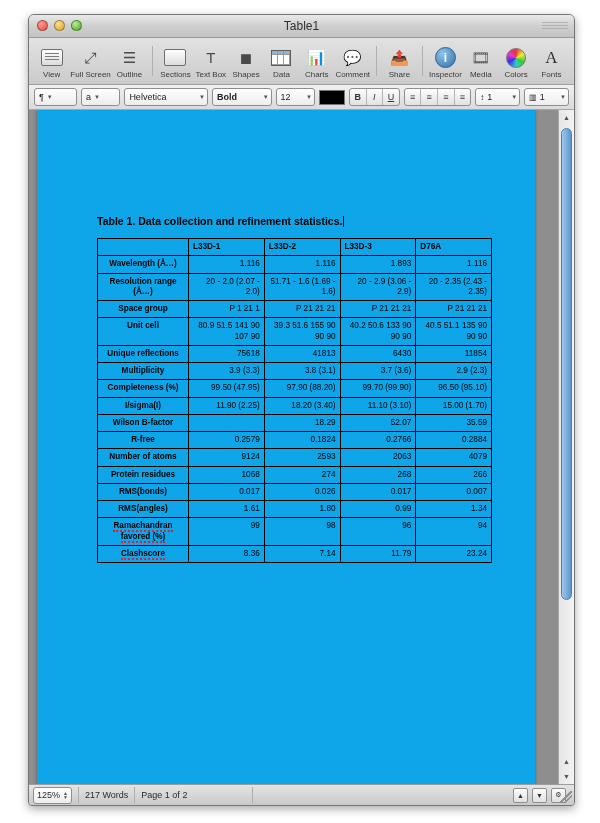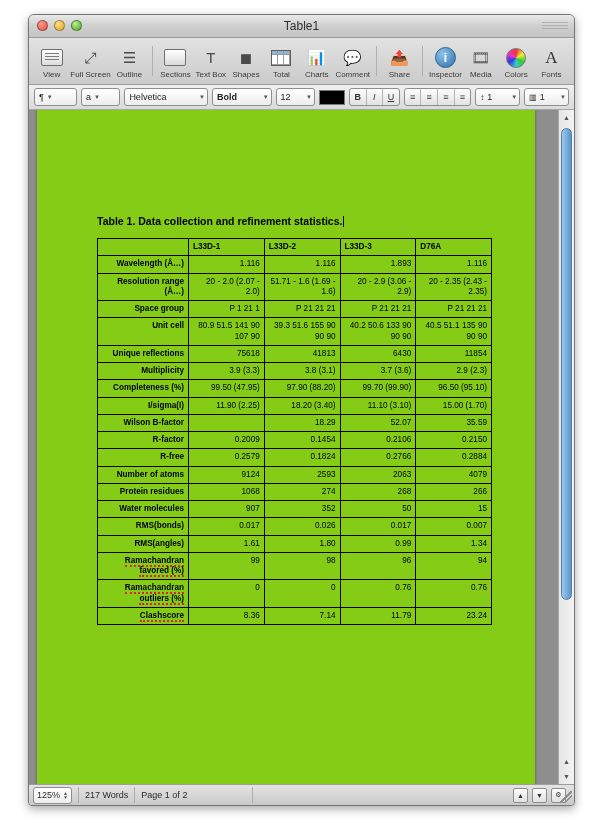--- a/index.html
+++ b/index.html
@@ -201,21 +201,21 @@
     flex: 1 1 auto;
     background: #8e8e8e;
     position: relative;
     overflow: hidden;
   }
   .page {
     position: absolute;
     left: 8px; top: 0;
     width: 498px;
     height: 678px;
-    background: #84cc16;
+    background: #0ea5e9;
     box-shadow: 0 0 3px rgba(0,0,0,0.4);
   }
   .doc-title {
     position: absolute;
     left: 60px;
     top: 105px;
     font-family: "Liberation Sans", sans-serif;
     font-size: 10.5px;
     font-weight: bold;
     color: #000;
@@ -237,21 +237,21 @@
     color: #000;
     table-layout: fixed;
   }
   table.stats th, table.stats td {
     border: 1px solid #000;
     padding: 3px 4px;
     vertical-align: top;
     line-height: 1.25;
   }
   table.stats th.rowhead {
-    text-align: right;
+    text-align: center;
     font-weight: bold;
     width: 82px;
   }
   table.stats th.colhead {
     text-align: left;
     font-weight: bold;
   }
   table.stats td.num {
     text-align: right;
     font-weight: normal;
@@ -386,21 +386,21 @@
       <span class="glyph">
           <span class="icon-grid">
             <i></i>
             <i></i>
             <i></i>
             <i></i>
             <i></i>
             <i></i>
           </span>
         </span>
-      <span class="lbl">Total</span>
+      <span class="lbl">Data</span>
     </div>
     <div class="tb-item">
       <span class="glyph">📊</span>
       <span class="lbl">Charts</span>
     </div>
     <div class="tb-item">
       <span class="glyph">💬</span>
       <span class="lbl">Comment</span>
     </div>
 
@@ -556,27 +556,20 @@
                 <td class="num">15.00 (1.70)</td>
               </tr>
               <tr>
                 <th class="rowhead">Wilson B-factor</th>
                 <td class="num"></td>
                 <td class="num">18.29</td>
                 <td class="num">52.07</td>
                 <td class="num">35.59</td>
               </tr>
               <tr>
-                <th class="rowhead">R-factor</th>
-                <td class="num">0.2009</td>
-                <td class="num">0.1454</td>
-                <td class="num">0.2106</td>
-                <td class="num">0.2150</td>
-              </tr>
-              <tr>
                 <th class="rowhead">R-free</th>
                 <td class="num">0.2579</td>
                 <td class="num">0.1824</td>
                 <td class="num">0.2766</td>
                 <td class="num">0.2884</td>
               </tr>
               <tr>
                 <th class="rowhead">Number of atoms</th>
                 <td class="num">9124</td>
                 <td class="num">2593</td>
@@ -584,53 +577,39 @@
                 <td class="num">4079</td>
               </tr>
               <tr>
                 <th class="rowhead">Protein residues</th>
                 <td class="num">1068</td>
                 <td class="num">274</td>
                 <td class="num">268</td>
                 <td class="num">266</td>
               </tr>
               <tr>
-                <th class="rowhead">Water molecules</th>
-                <td class="num">907</td>
-                <td class="num">352</td>
-                <td class="num">50</td>
-                <td class="num">15</td>
-              </tr>
-              <tr>
                 <th class="rowhead">RMS(bonds)</th>
                 <td class="num">0.017</td>
                 <td class="num">0.026</td>
                 <td class="num">0.017</td>
                 <td class="num">0.007</td>
               </tr>
               <tr>
                 <th class="rowhead">RMS(angles)</th>
                 <td class="num">1.61</td>
                 <td class="num">1.80</td>
                 <td class="num">0.99</td>
                 <td class="num">1.34</td>
               </tr>
               <tr>
                 <th class="rowhead"><span class="sp-red">Ramachandran favored (%)</span></th>
                 <td class="num">99</td>
                 <td class="num">98</td>
                 <td class="num">96</td>
                 <td class="num">94</td>
-              </tr>
-              <tr>
-                <th class="rowhead"><span class="sp-red">Ramachandran outliers (%)</span></th>
-                <td class="num">0</td>
-                <td class="num">0</td>
-                <td class="num">0.76</td>
-                <td class="num">0.76</td>
               </tr>
               <tr>
                 <th class="rowhead"><span class="sp-red">Clashscore</span></th>
                 <td class="num">8.36</td>
                 <td class="num">7.14</td>
                 <td class="num">11.79</td>
                 <td class="num">23.24</td>
               </tr>
             </tbody>
         </table>

